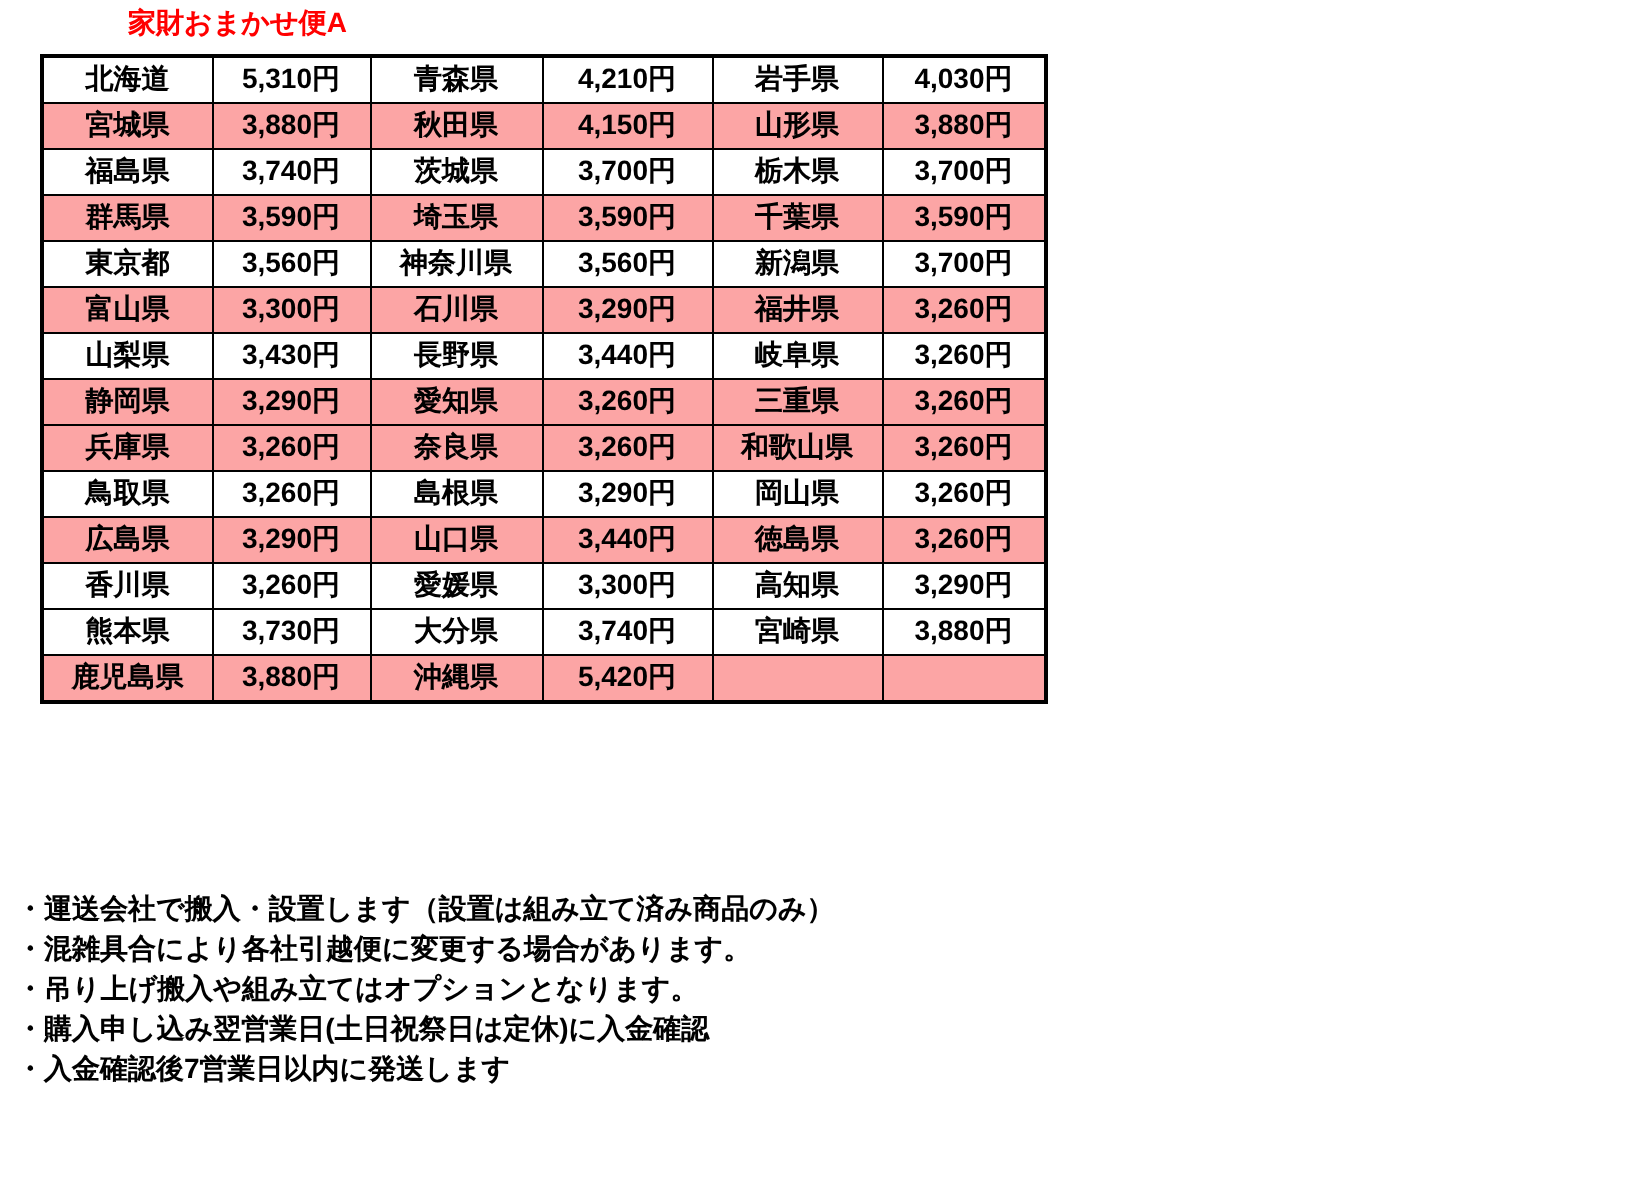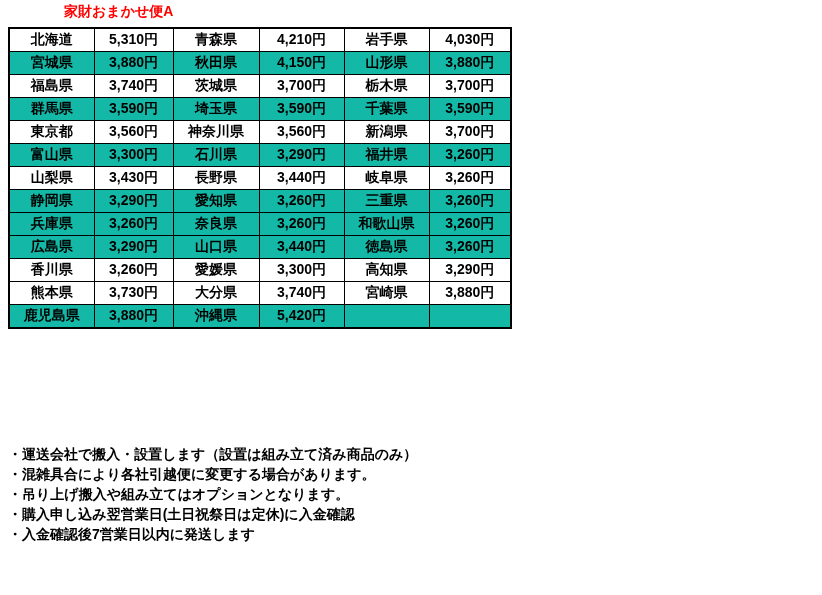--- a/index.html
+++ b/index.html
@@ -16,39 +16,39 @@
     position: absolute;
     left: 64px;
     top: 3px;
     color: #ff0000;
     font-weight: bold;
     font-size: 14px;
     white-space: nowrap;
   }
   .fee-table {
     position: absolute;
-    left: 8px;
+    left: 20px;
     top: 27px;
     border-collapse: collapse;
     table-layout: fixed;
     border: 2px solid #000000;
     font-weight: bold;
     font-size: 14px;
   }
   .fee-table td {
     border: 1px solid #000000;
     text-align: center;
     vertical-align: middle;
     height: 22px;
     padding: 0 2px;
     white-space: nowrap;
     overflow: hidden;
     background: #ffffff;
   }
-  .fee-table tr.alt td { background: #14b8a6; }
+  .fee-table tr.alt td { background: #fca5a5; }
   .notes-heading {
     position: absolute;
     left: 8px;
     top: 419px;
     font-weight: bold;
     font-size: 15px;
     white-space: nowrap;
   }
   .notes-bullets {
     position: absolute;
@@ -150,20 +150,28 @@
           <td>3,260円</td>
         </tr>
         <tr class="alt">
           <td>兵庫県</td>
           <td>3,260円</td>
           <td>奈良県</td>
           <td>3,260円</td>
           <td>和歌山県</td>
           <td>3,260円</td>
         </tr>
+        <tr>
+          <td>鳥取県</td>
+          <td>3,260円</td>
+          <td>島根県</td>
+          <td>3,290円</td>
+          <td>岡山県</td>
+          <td>3,260円</td>
+        </tr>
         <tr class="alt">
           <td>広島県</td>
           <td>3,290円</td>
           <td>山口県</td>
           <td>3,440円</td>
           <td>徳島県</td>
           <td>3,260円</td>
         </tr>
         <tr>
           <td>香川県</td>

